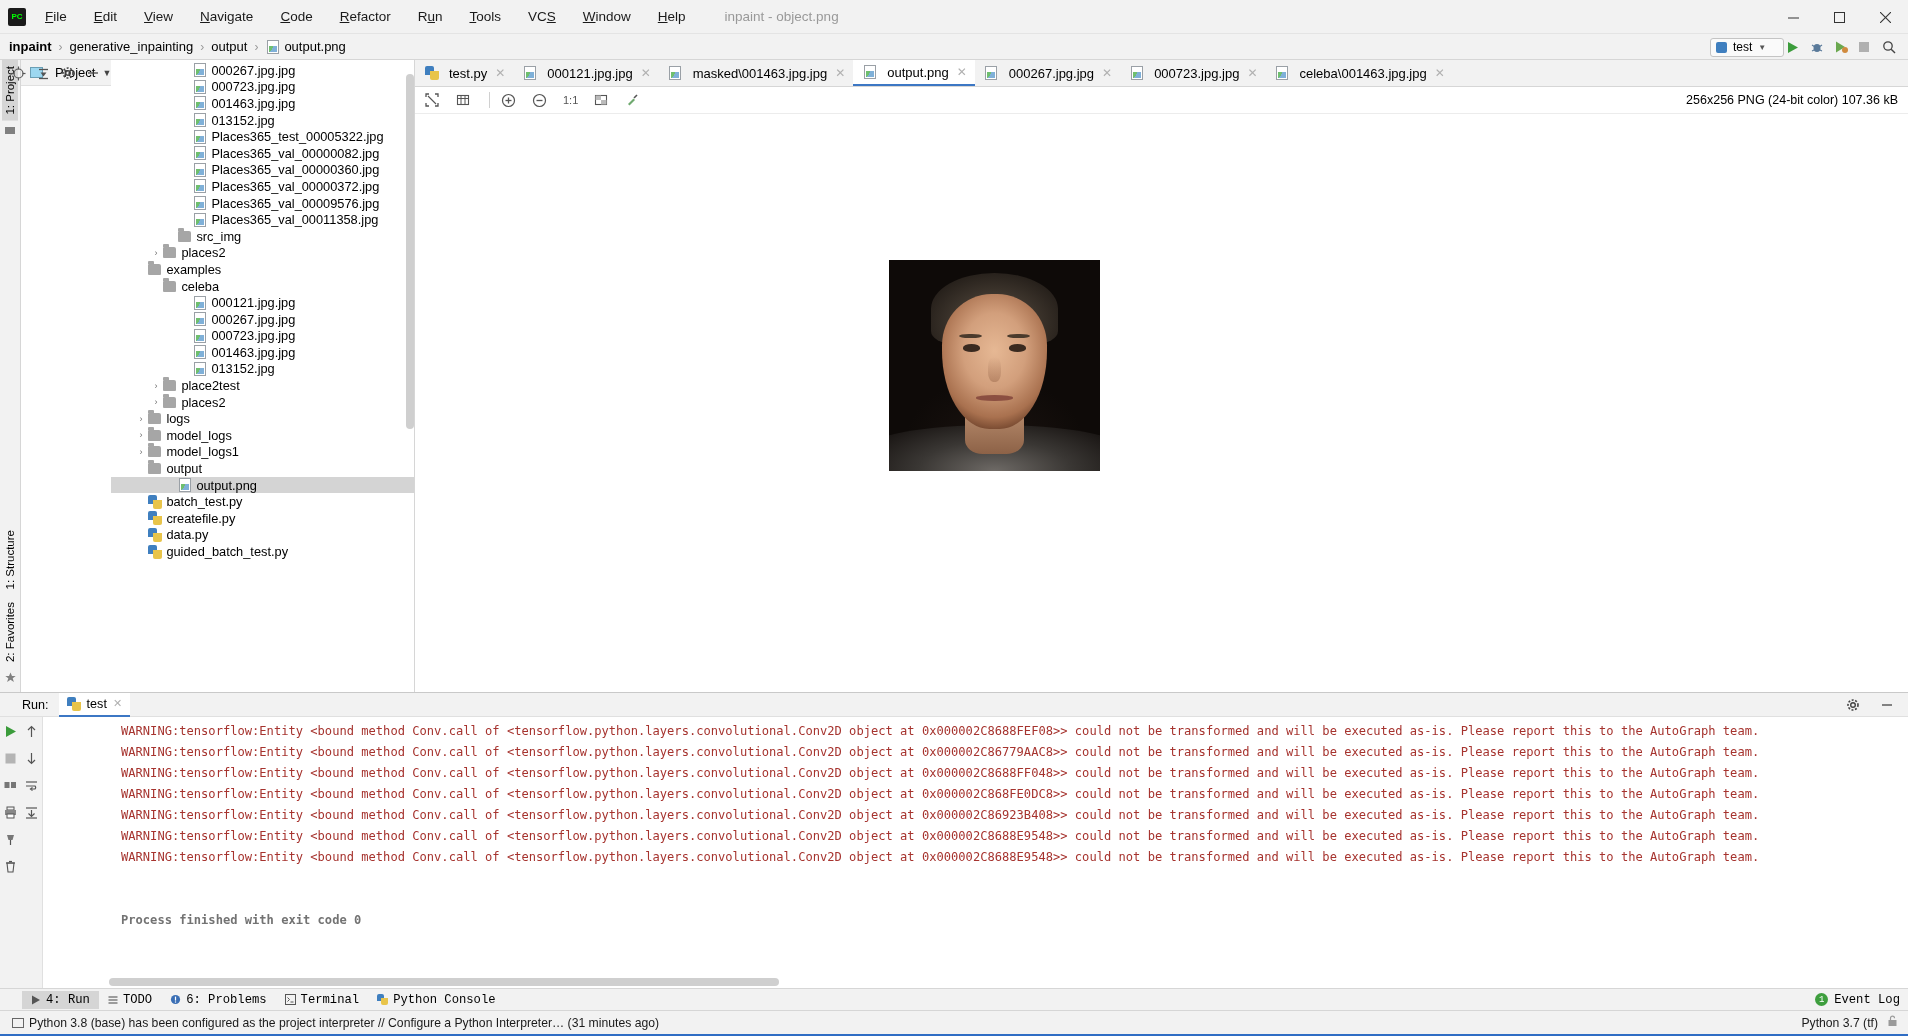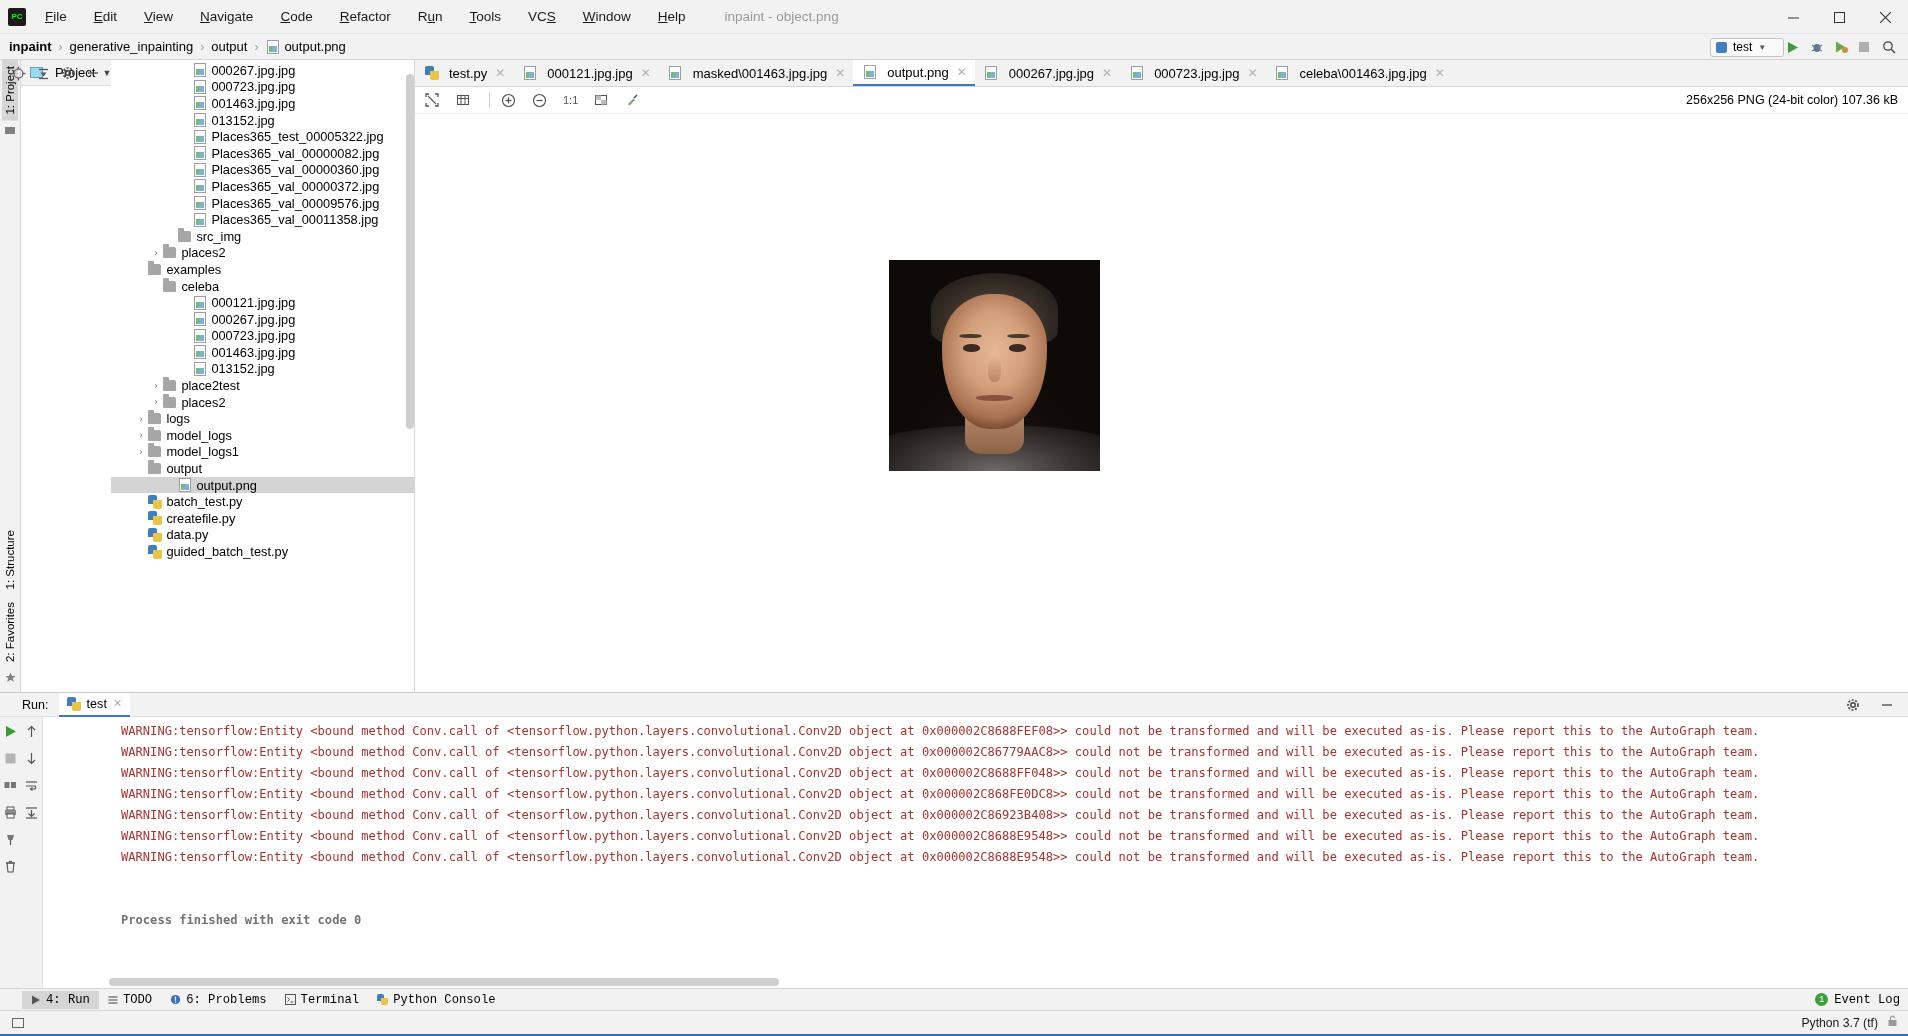--- a/index.html
+++ b/index.html
@@ -940,20 +940,21 @@
       <span>Event Log</span>
     </div>
   </div>
 
   <div class="statusbar">
     <span class="ic">
       <svg width="12" height="12" viewBox="0 0 12 12">
           <rect x="0.5" y="1.5" width="11" height="9" fill="none" stroke="#666" stroke-width="1"></rect>
         </svg>
     </span>
+    <span>Python 3.8 (base) has been configured as the project interpreter // Configure a Python Interpreter… (31 minutes ago)</span>
     <div class="statusbar-right">
       <span>Python 3.7 (tf)</span>
       <span>
         <svg width="11" height="12" viewBox="0 0 11 12">
             <rect x="1.5" y="5" width="8" height="6" fill="#9a9a9a"></rect>
             <path d="M3.5 5 V3.2 a2 2 0 0 1 4 0" fill="none" stroke="#9a9a9a" stroke-width="1.2"></path>
           </svg>
       </span>
     </div>
   </div>

